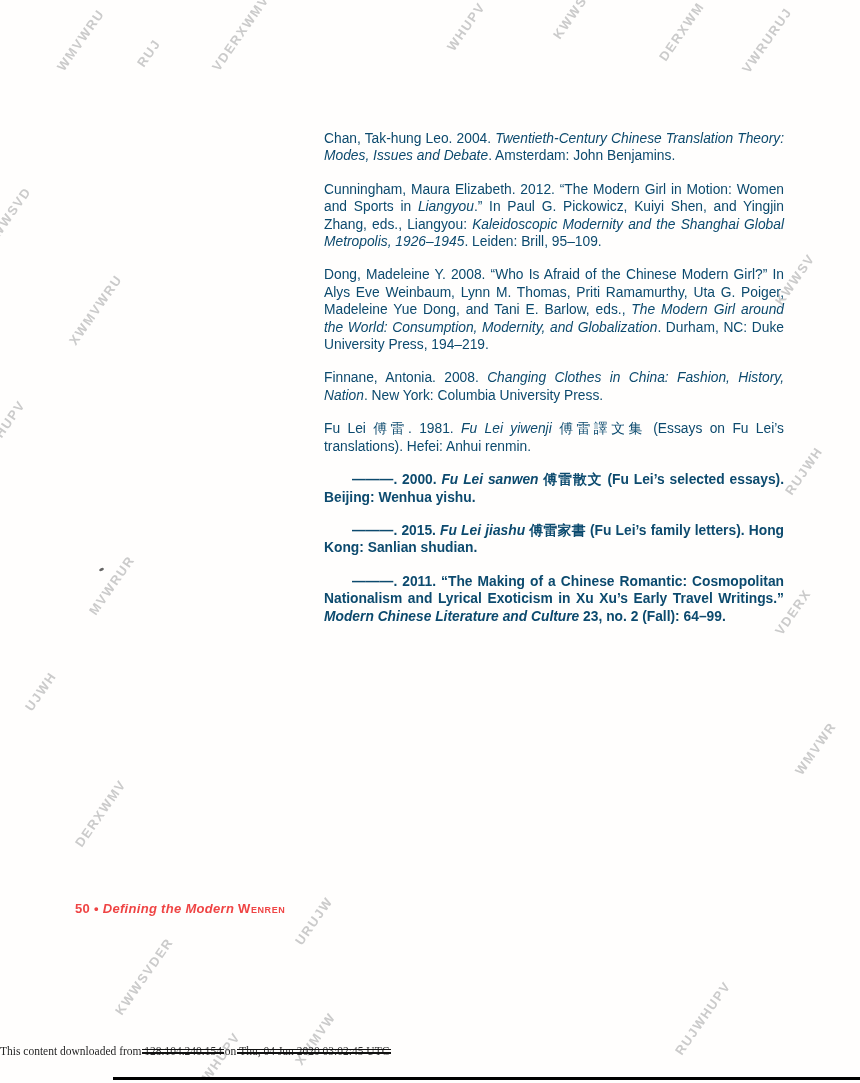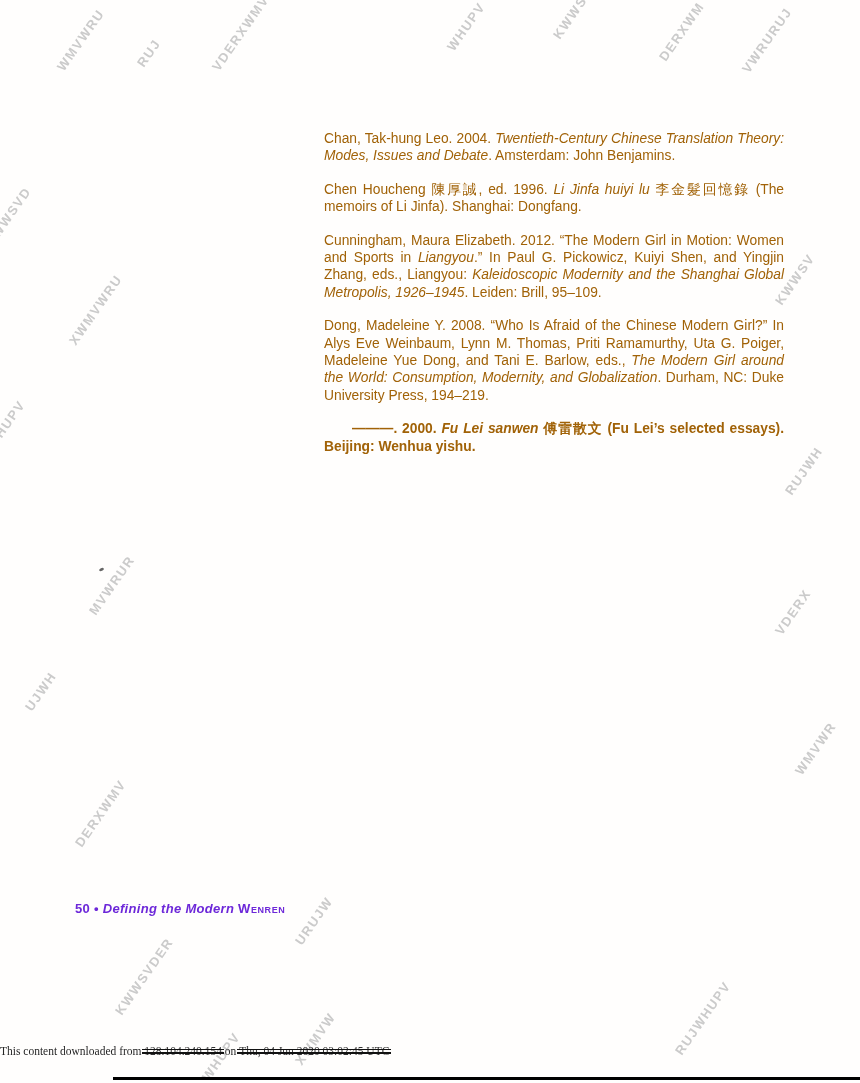--- a/index.html
+++ b/index.html
@@ -26,34 +26,34 @@
     white-space:nowrap;
     user-select:none;
   }
 
   
   .bib {
     position:absolute;
     left:324px; top:130px; width:460px;
     font-size:13.8px;
     line-height:17.4px;
-    color:#a16207;
+    color:#0c4a6e;
     text-align:justify;
     text-align-last:left;
   }
   .bib p { margin:0 0 16px 0; }
   .bib p.indent { text-indent:28px;font-weight:bold; }
   .it { font-style:italic; }
 
   
   .running-footer {
     position:absolute;
     left:75px; top:901px;
     font-size:13px; font-weight:bold;
-    color:#6d28d9;
+    color:#ef4444;
     letter-spacing:0.3px;
   }
   .running-footer .sc { font-variant:small-caps; letter-spacing:0.6px; }
 
   
   .jstor-footer {
     position:absolute;
     left:0; right:0; top:1044px;
     text-align:left;
     font-family:"Liberation Serif", serif;
@@ -97,24 +97,27 @@
     <span class="wm" style="left:798px; top:766px;">WMVWR</span>
     <span class="wm" style="left:298px; top:936px;">URUJW</span>
     <span class="wm" style="left:118px; top:1006px;">KWWSVDER</span>
     <span class="wm" style="left:298px; top:1056px;">XWMVW</span>
     <span class="wm" style="left:678px; top:1046px;">RUJWHUPV</span>
     <span class="wm" style="left:205px; top:1072px;">WHUPV</span>
   </div>
 
   <div class="bib">
     <p><span>Chan, Tak-hung Leo. 2004. </span><span class="it">Twentieth-Century Chinese Translation Theory: Modes, Issues and Debate</span><span>. Amsterdam: John Benjamins.</span></p>
-    <p><span>Chen Houcheng 陳厚誠, ed. 1996. </span><span class="it">Li Jinfa huiyi lu</span><span> 李金髮回憶錄 (The memoirs of Li Jinfa). Shanghai: Dongfang.</span></p>
     <p><span>Cunningham, Maura Elizabeth. 2012. “The Modern Girl in Motion: Women and Sports in </span><span class="it">Liangyou</span><span>.” In Paul G. Pickowicz, Kuiyi Shen, and Yingjin Zhang, eds., Liangyou: </span><span class="it">Kaleidoscopic Modernity and the Shanghai Global Metropolis, 1926–1945</span><span>. Leiden: Brill, 95–109.</span></p>
     <p><span>Dong, Madeleine Y. 2008. “Who Is Afraid of the Chinese Modern Girl?” In Alys Eve Weinbaum, Lynn M. Thomas, Priti Ramamurthy, Uta G. Poiger, Madeleine Yue Dong, and Tani E. Barlow, eds., </span><span class="it">The Modern Girl around the World: Consumption, Modernity, and Globalization</span><span>. Durham, NC: Duke University Press, 194–219.</span></p>
+    <p><span>Finnane, Antonia. 2008. </span><span class="it">Changing Clothes in China: Fashion, History, Nation</span><span>. New York: Columbia University Press.</span></p>
+    <p><span>Fu Lei 傅雷. 1981. </span><span class="it">Fu Lei yiwenji</span><span> 傅雷譯文集 (Essays on Fu Lei’s translations). Hefei: Anhui renmin.</span></p>
     <p class="indent"><span>———. 2000. </span><span class="it">Fu Lei sanwen</span><span> 傅雷散文 (Fu Lei’s selected essays). Beijing: Wenhua yishu.</span></p>
+    <p class="indent"><span>———. 2015. </span><span class="it">Fu Lei jiashu</span><span> 傅雷家書 (Fu Lei’s family letters). Hong Kong: Sanlian shudian.</span></p>
+    <p class="indent"><span>———. 2011. “The Making of a Chinese Romantic: Cosmopolitan Nationalism and Lyrical Exoticism in Xu Xu’s Early Travel Writings.” </span><span class="it">Modern Chinese Literature and Culture</span><span> 23, no. 2 (Fall): 64–99.</span></p>
   </div>
 
   <div class="running-footer">
     <span>50</span>
     <span>•</span>
     <span class="it">Defining the Modern</span>
     <span class="sc">Wenren</span>
   </div>
 
   <div class="jstor-footer">

